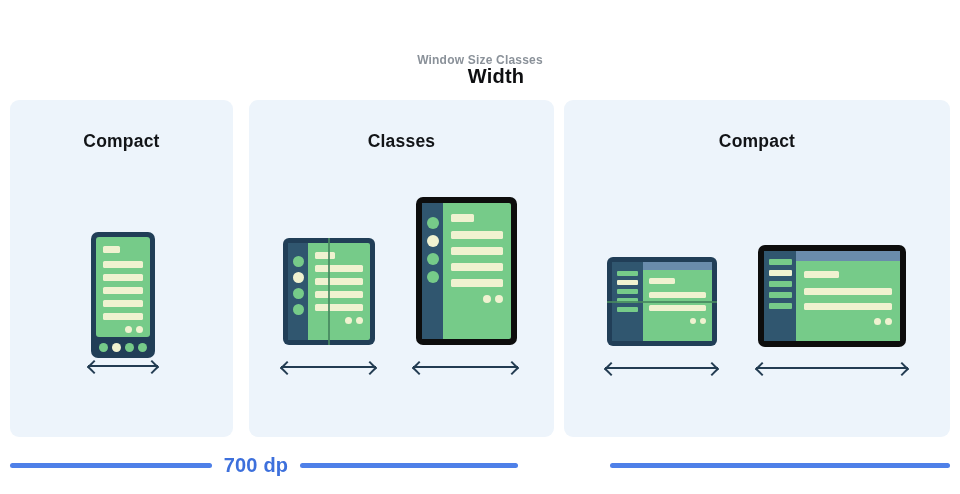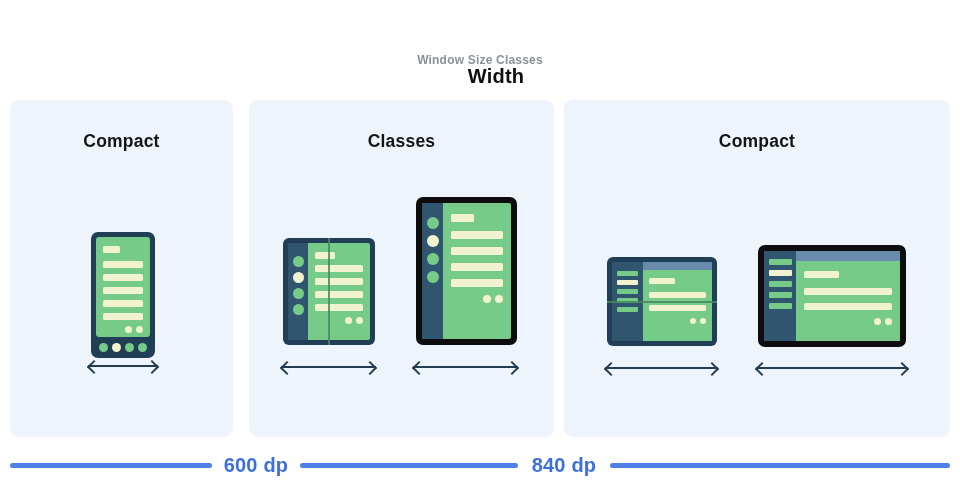--- a/index.html
+++ b/index.html
@@ -239,19 +239,18 @@
         </div>
       </div>
     </div>
 
     <div class="warrow a1"></div>
     <div class="warrow a2"></div>
   </section>
 
   <div class="ruler">
     <span class="seg s1"></span>
-    <span class="bp b1">600 dp</span>
+    <span class="bp b1">700 dp</span>
     <span class="seg s2"></span>
-    <span class="bp b2">840 dp</span>
     <span class="seg s3"></span>
   </div>
 
 </div>
 
 </body></html>

